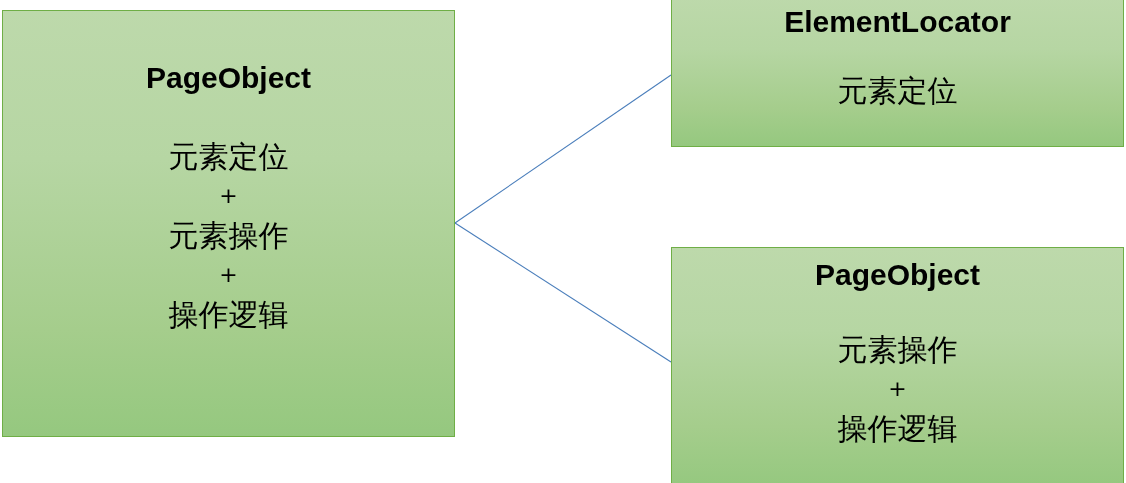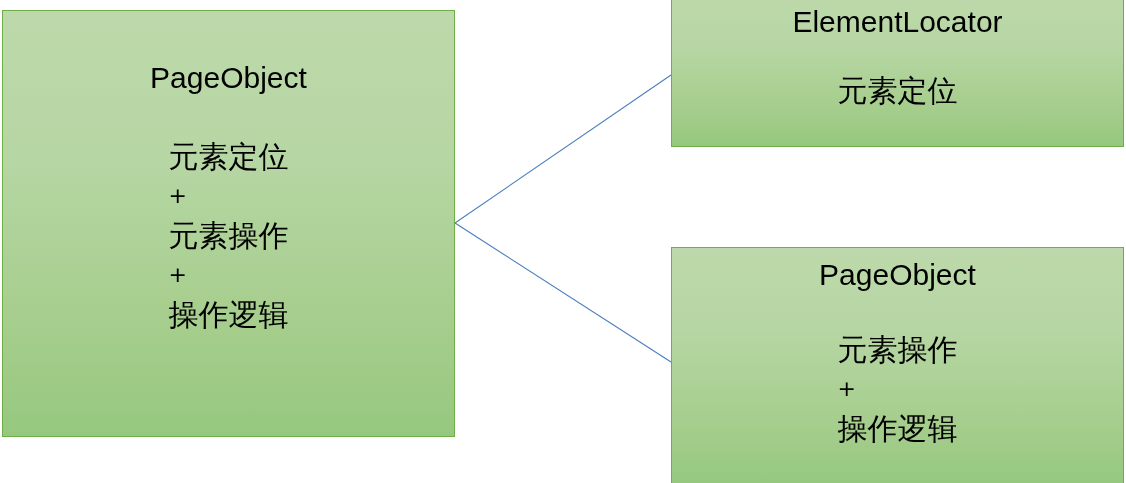--- a/index.html
+++ b/index.html
@@ -28,28 +28,28 @@
   .node {
     position: absolute;
     box-sizing: border-box;
     border: 1.3px solid #6fae46;
     background-image: linear-gradient(to bottom, #bdd9ab 0%, #b6d6a3 35%, #a5cd8c 75%, #95c87f 100%);
     display: flex;
     flex-direction: column;
     align-items: center;
   }
   .node-title {
-    font-weight: normal;
+    font-weight: bold;
     color: #000000;
     text-align: left;
     letter-spacing: 0px;
     white-space: nowrap;
   }
   .node-body {
-    text-align: left;
+    text-align: center;
     color: #000000;
   }
   .body-line {
     display: block;
     white-space: nowrap;
   }
   .body-line.plus {
     font-family: "DejaVu Sans", sans-serif;
   }
 

